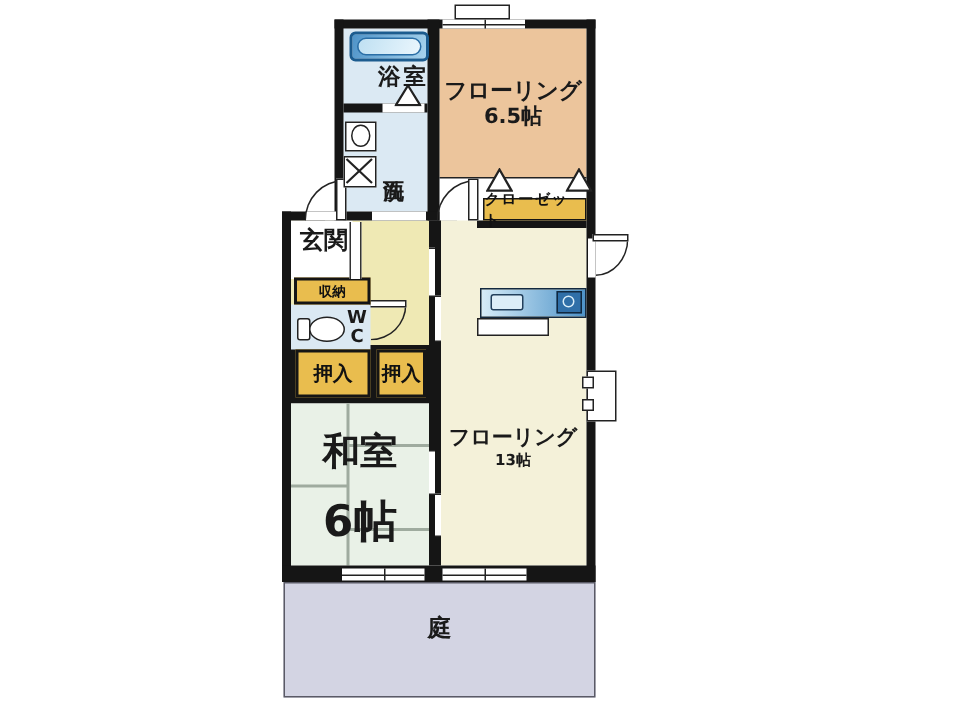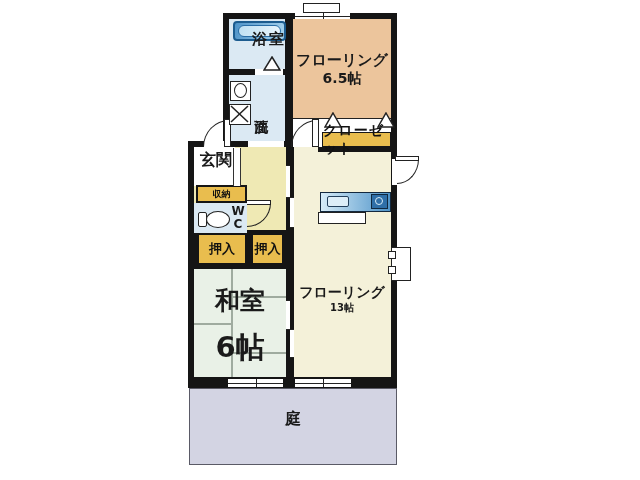--- a/index.html
+++ b/index.html
@@ -136,31 +136,31 @@
     <div class="abs" style="left:50px;top:1px;width:17px;height:15px;background:#2f6fa8;border:1.5px solid #10283f;">
       <div class="abs" style="left:3px;top:2px;width:8px;height:8px;border:1.5px solid #d9edf8;border-radius:50%;"></div>
     </div>
   </div>
   <div class="abs fixture" style="left:318px;top:212px;width:48px;height:12px;"></div>
 
   <div class="abs fixture" style="left:391px;top:247px;width:20px;height:34px;"></div>
   <div class="abs fixture" style="left:388px;top:251px;width:8px;height:8px;"></div>
   <div class="abs fixture" style="left:388px;top:266px;width:8px;height:8px;"></div>
 
-  <div class="abs lbl" style="left:229px;top:29px;width:80px;height:20px;font-size:15px;letter-spacing:2px;">
+  <div class="abs lbl" style="left:229px;top:41px;width:80px;height:20px;font-size:15px;letter-spacing:2px;">
     <span>浴室</span>
   </div>
   <div class="abs lbl vert" style="left:250px;top:84px;width:22px;height:50px;font-size:14px;">
     <span>洗面</span>
   </div>
   <div class="abs lbl" style="left:293px;top:48px;width:98px;height:42px;flex-direction:column;">
     <span style="font-size:15px;">フローリング</span>
     <span style="font-size:14px;">6.5帖</span>
   </div>
-  <div class="abs goldbox" style="left:322px;top:132px;width:69px;height:15px;border-width:1px;font-size:14px;letter-spacing:1px;">
+  <div class="abs goldbox" style="left:322px;top:132px;width:69px;height:15px;border-width:1px;font-size:10px;letter-spacing:1px;">
     <span>クローゼット</span>
   </div>
   <div class="abs lbl" style="left:195px;top:149px;width:42px;height:22px;font-size:16px;">
     <span>玄関</span>
   </div>
   <div class="abs lbl" style="left:228px;top:203px;width:20px;height:30px;flex-direction:column;font-size:12px;line-height:1.1;">
     <span>W</span>
     <span>C</span>
   </div>
   <div class="abs lbl" style="left:293px;top:278px;width:98px;height:42px;flex-direction:column;">

